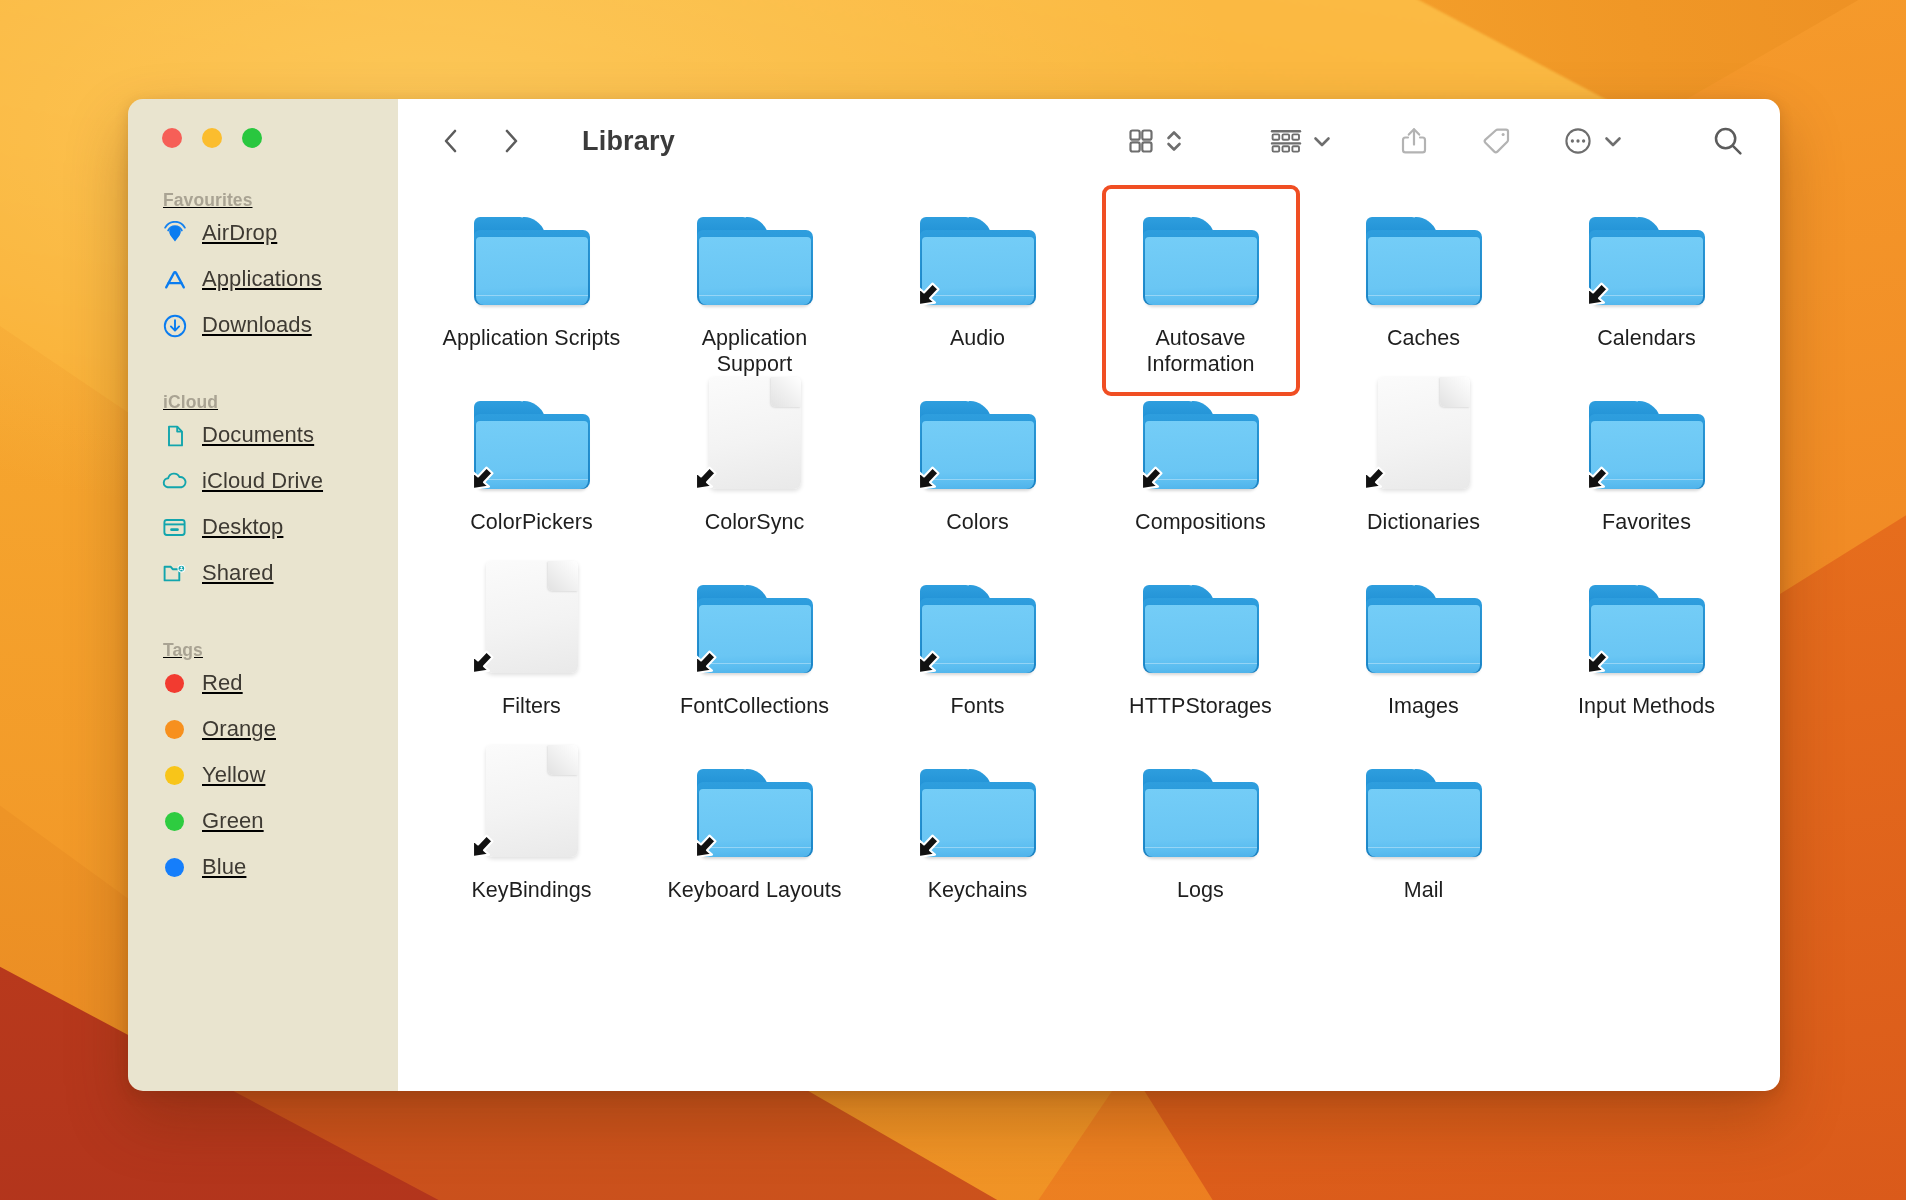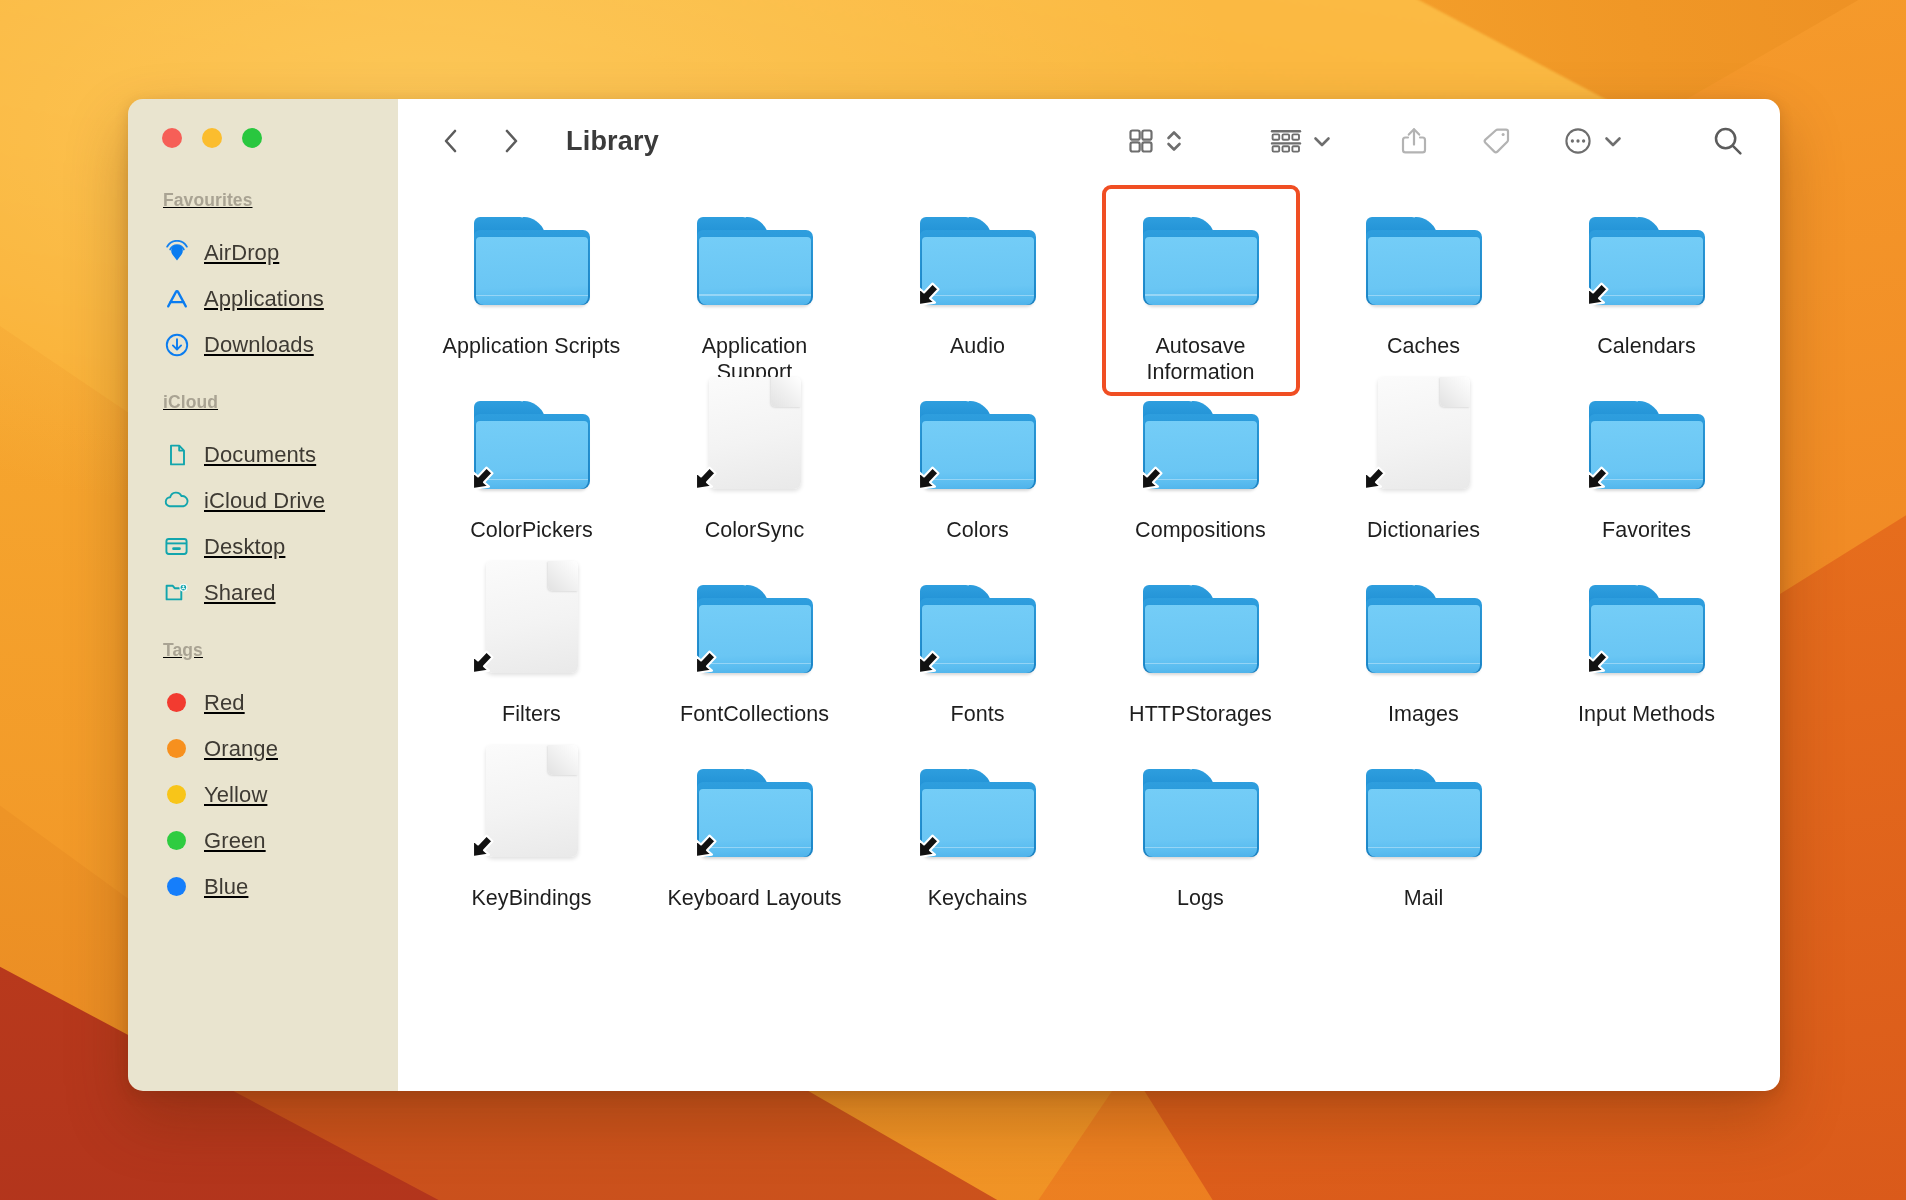--- a/index.html
+++ b/index.html
@@ -94,25 +94,25 @@
 
   .sb-group { margin-top:34px; }
   .sb-group.first { margin-top:42px; }
   .sb-header {
     font-size:17.5px; font-weight:bold;
     color:#a9a393;
     padding:0 0 9px 35px;
     letter-spacing:.1px;
   }
   .sb-item {
-    display:flex; align-items:flex-end;
+    display:flex; align-items:flex-start;
     height:46px;
-    padding-left:35px;
     gap:14px;
     cursor:default;
+    margin-left:33px;
   }
   .sb-ico {
     width:27px; height:27px;
     display:flex; align-items:center; justify-content:center;
     flex:0 0 27px;
   }
   .sb-ico svg { display:block; }
   .sb-label {
     font-size:22px;
     color:#3e3a33;
@@ -135,21 +135,21 @@
     padding:0 34px 0 30px;
   }
   .nav-btn {
     width:46px; height:46px;
     display:flex; align-items:center; justify-content:center;
     cursor:default;
   }
   #title {
     font-size:27px; font-weight:bold;
     color:#3b3b3b;
-    margin-left:32px;
+    margin-left:48px;
     letter-spacing:.2px;
   }
   .tb-spacer { flex:1; }
   .tb-btn {
     display:flex; align-items:center;
     gap:7px;
     cursor:default;
   }
   .tb-gap-a { margin-left:0; }
   .tb-gap-b { margin-left:84px; }
@@ -250,21 +250,21 @@
 
   
   .alias {
     position:absolute;
     left:-2px; bottom:-4px;
     width:34px; height:34px;
     pointer-events:none;
   }
 
   .cell-label {
-    margin-top:28px;
+    margin-top:20px;
     font-size:21.5px;
     color:#1e1e1e;
     text-align:center;
     line-height:1.22;
     max-width:182px;
     letter-spacing:.05px;
   }
 </style>
 </head>
 <body>

